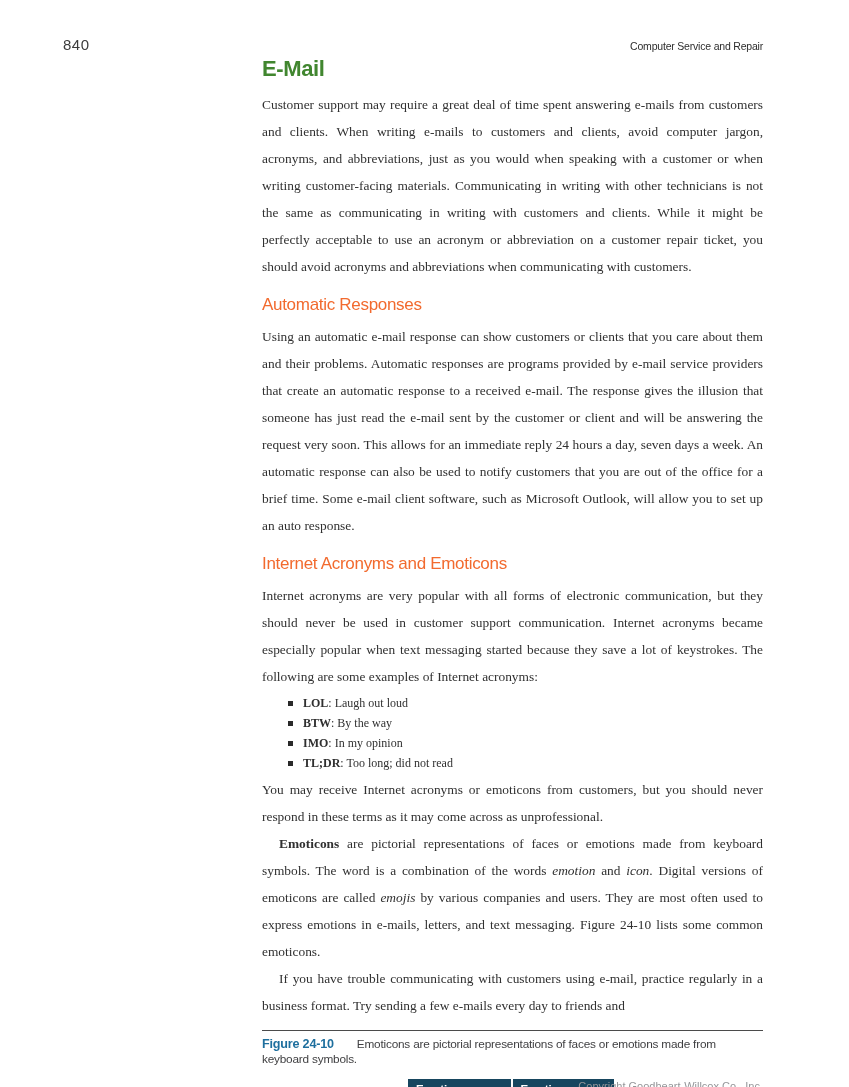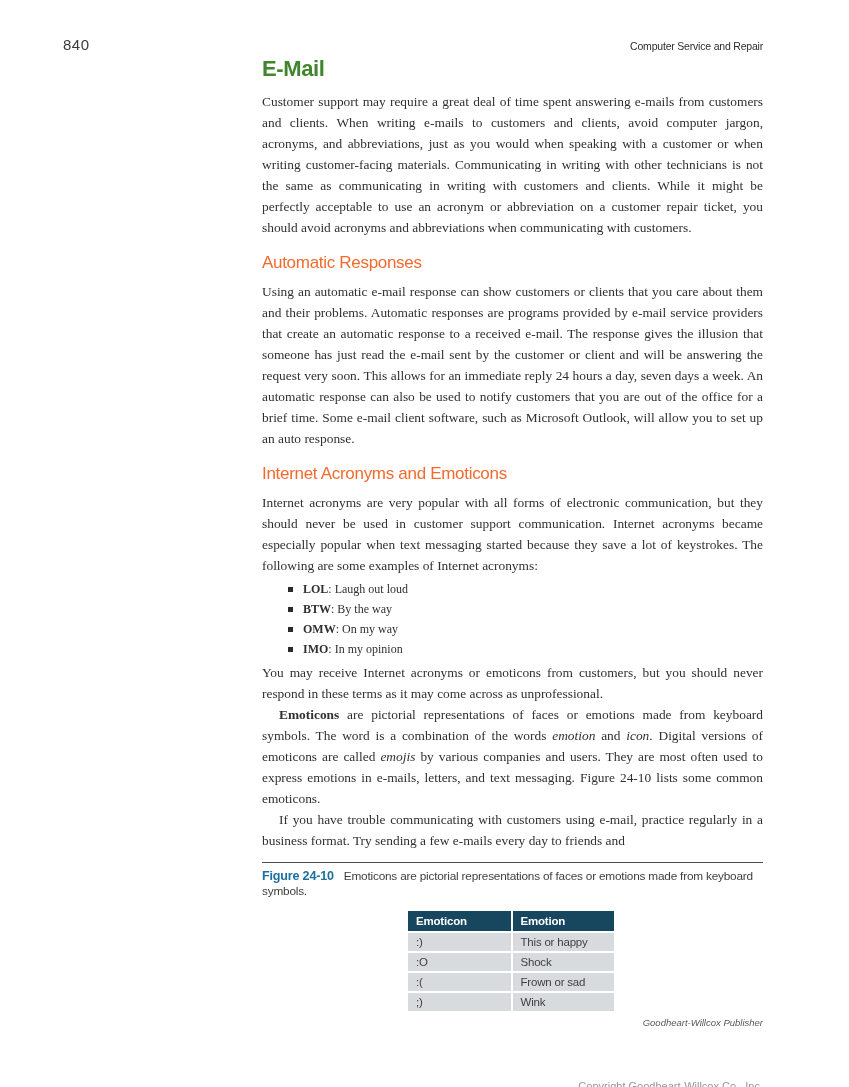--- a/index.html
+++ b/index.html
@@ -52,21 +52,21 @@
   h2.sub-title {
     font-family: "Liberation Sans", sans-serif;
     font-weight: normal;
     font-size: 17px;
     letter-spacing: -0.3px;
     color: #f26a2e;
     margin: 15px 0 8px 0;
   }
   p.body-text {
     font-size: 13.4px;
-    line-height: 21px;
+    line-height: 27px;
     text-align: justify;
     margin: 0;
     color: #303030;
   }
   p.indent { text-indent: 17px; }
   ul.acronym-list {
     list-style: none;
     margin: 3px 0 3px 0;
     padding: 0 0 0 26px;
   }
@@ -95,21 +95,21 @@
     font-family: "Liberation Sans", sans-serif;
     font-size: 11.8px;
     line-height: 15px;
     letter-spacing: -0.2px;
     color: #3f3f41;
   }
   .figure-caption .fig-label {
     color: #1e6f9e;
     font-weight: bold;
     font-size: 12.6px;
-    padding-right: 10px;
+    padding-right: 23px;
   }
   .emoticon-table {
     margin: 12px 0 0 146px;
     width: 206px;
     border-collapse: separate;
     border-spacing: 0;
     font-family: "Liberation Sans", sans-serif;
   }
   .emoticon-table th {
     background: #17465f;
@@ -168,22 +168,22 @@
 
     <h2 class="sub-title">Automatic Responses</h2>
     <p class="body-text">Using an automatic e-mail response can show customers or clients that you care about them and their problems. Automatic responses are programs provided by e-mail service providers that create an automatic response to a received e-mail. The response gives the illusion that someone has just read the e-mail sent by the customer or client and will be answering the request very soon. This allows for an immediate reply 24 hours a day, seven days a week. An automatic response can also be used to notify customers that you are out of the office for a brief time. Some e-mail client software, such as Microsoft Outlook, will allow you to set up an auto response.</p>
 
     <h2 class="sub-title">Internet Acronyms and Emoticons</h2>
     <p class="body-text">Internet acronyms are very popular with all forms of electronic communication, but they should never be used in customer support communication. Internet acronyms became especially popular when text messaging started because they save a lot of keystrokes. The following are some examples of Internet acronyms:</p>
 
     <ul class="acronym-list">
       <li><span class="sq-bullet"></span><span><span style="font-weight: bold;">LOL</span><span>: Laugh out loud</span></span></li>
       <li><span class="sq-bullet"></span><span><span style="font-weight: bold; margin-top: 20px;">BTW</span><span>: By the way</span></span></li>
-      <li><span class="sq-bullet"></span><span><span style="font-weight: bold;">OMW</span><span>: On my way</span></span></li>
       <li><span class="sq-bullet"></span><span><span style="font-weight: bold;">IMO</span><span>: In my opinion</span></span></li>
+      <li><span class="sq-bullet"></span><span><span style="font-weight: bold;">TL;DR</span><span>: Too long; did not read</span></span></li>
     </ul>
 
     <p class="body-text">You may receive Internet acronyms or emoticons from customers, but you should never respond in these terms as it may come across as unprofessional.</p>
     <p class="body-text indent"><span style="font-weight: bold;">Emoticons</span><span> are pictorial representations of faces or emotions made from keyboard symbols. The word is a combination of the words </span><span style="font-style: italic;">emotion</span><span> and </span><span style="font-style: italic;">icon</span><span>. Digital versions of emoticons are called </span><span style="font-style: italic;">emojis</span><span> by various companies and users. They are most often used to express emotions in e-mails, letters, and text messaging. Figure 24-10 lists some common emoticons.</span></p>
     <p class="body-text indent">If you have trouble communicating with customers using e-mail, practice regularly in a business format. Try sending a few e-mails every day to friends and</p>
 
     <div class="figure-block">
       <div class="figure-caption">
         <span class="fig-label">Figure 24-10</span><span>Emoticons are pictorial representations of faces or emotions made from keyboard symbols.</span>
       </div>

